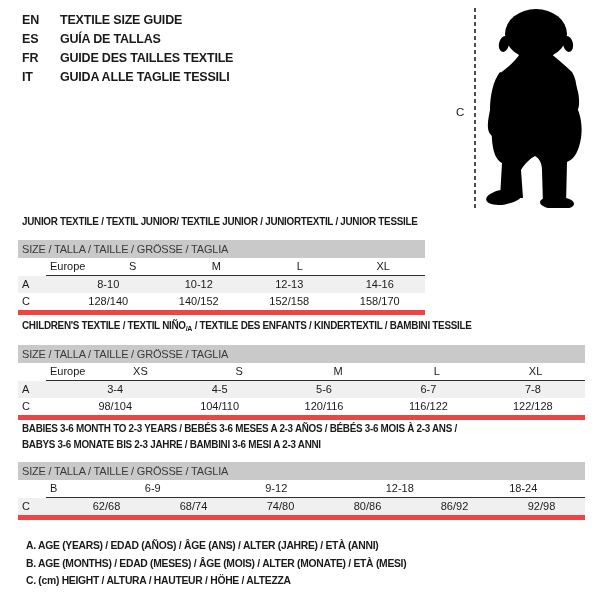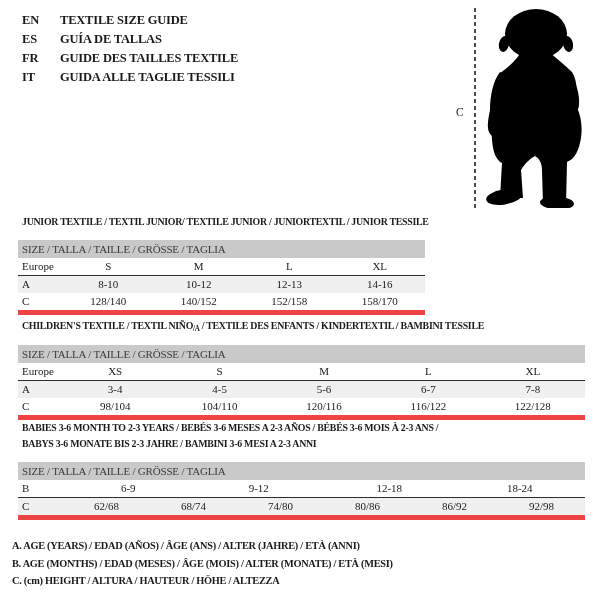--- a/index.html
+++ b/index.html
@@ -1,18 +1,18 @@
 <!DOCTYPE html>
 <html><head>
 <meta charset="utf-8">
 <style>
   html,body{margin:0;padding:0;background:#fff;}
   .canvas{
     position:relative;width:600px;height:600px;background:#ffffff;overflow:hidden;
-    font-family:Liberation Serif, serif;color:#1a1a1a;
+    font-family:Liberation Sans, sans-serif;color:#1a1a1a;
   }
   
   .lang-block{position:absolute;left:22px;top:11px;}
   .lang-row{display:flex;height:19px;line-height:19px;font-weight:bold;font-size:12.5px;letter-spacing:-0.2px;}
   .lang-code{width:38px;}
   .lang-title{white-space:nowrap;}
   
   .measure-line{
     position:absolute;left:474px;top:8px;width:2px;height:200px;
     background:repeating-linear-gradient(to bottom,#4c4c4c 0 4px,transparent 4px 7px);
@@ -31,26 +31,26 @@
   
   .size-table{position:absolute;left:18px;border-bottom:5px solid #ef4444;}
   .t1{top:240px;width:407px;}
   .t2{top:345px;width:567px;}
   .t3{top:462px;width:567px;}
   .size-header{
     height:18px;line-height:18px;background:#c9c9c9;color:#3a3a3a;
     font-size:11px;letter-spacing:-0.2px;padding-left:4px;white-space:nowrap;
   }
   .trow{display:flex;height:17px;line-height:17px;font-size:11px;}
-  .trow.first{border-bottom:1px solid #2e2e2e;}
+  .trow.first{border-bottom:1px solid #2e2e2e;margin-left:28px;}
   .trow.alt{background:#f0f0f0;}
   .rlabel{width:45px;padding-left:4px;box-sizing:border-box;}
   .cell{flex:1;text-align:center;}
   
-  .footnotes{position:absolute;left:12px;top:537px;}
+  .footnotes{position:absolute;left:26px;top:537px;}
   .fnote{
     height:17.5px;line-height:17.5px;font-weight:bold;font-size:11px;letter-spacing:-0.3px;
     white-space:nowrap;transform:scaleX(0.94);transform-origin:0 50%;
   }
 </style>
 </head>
 <body>
 
 <div class="canvas">
 

